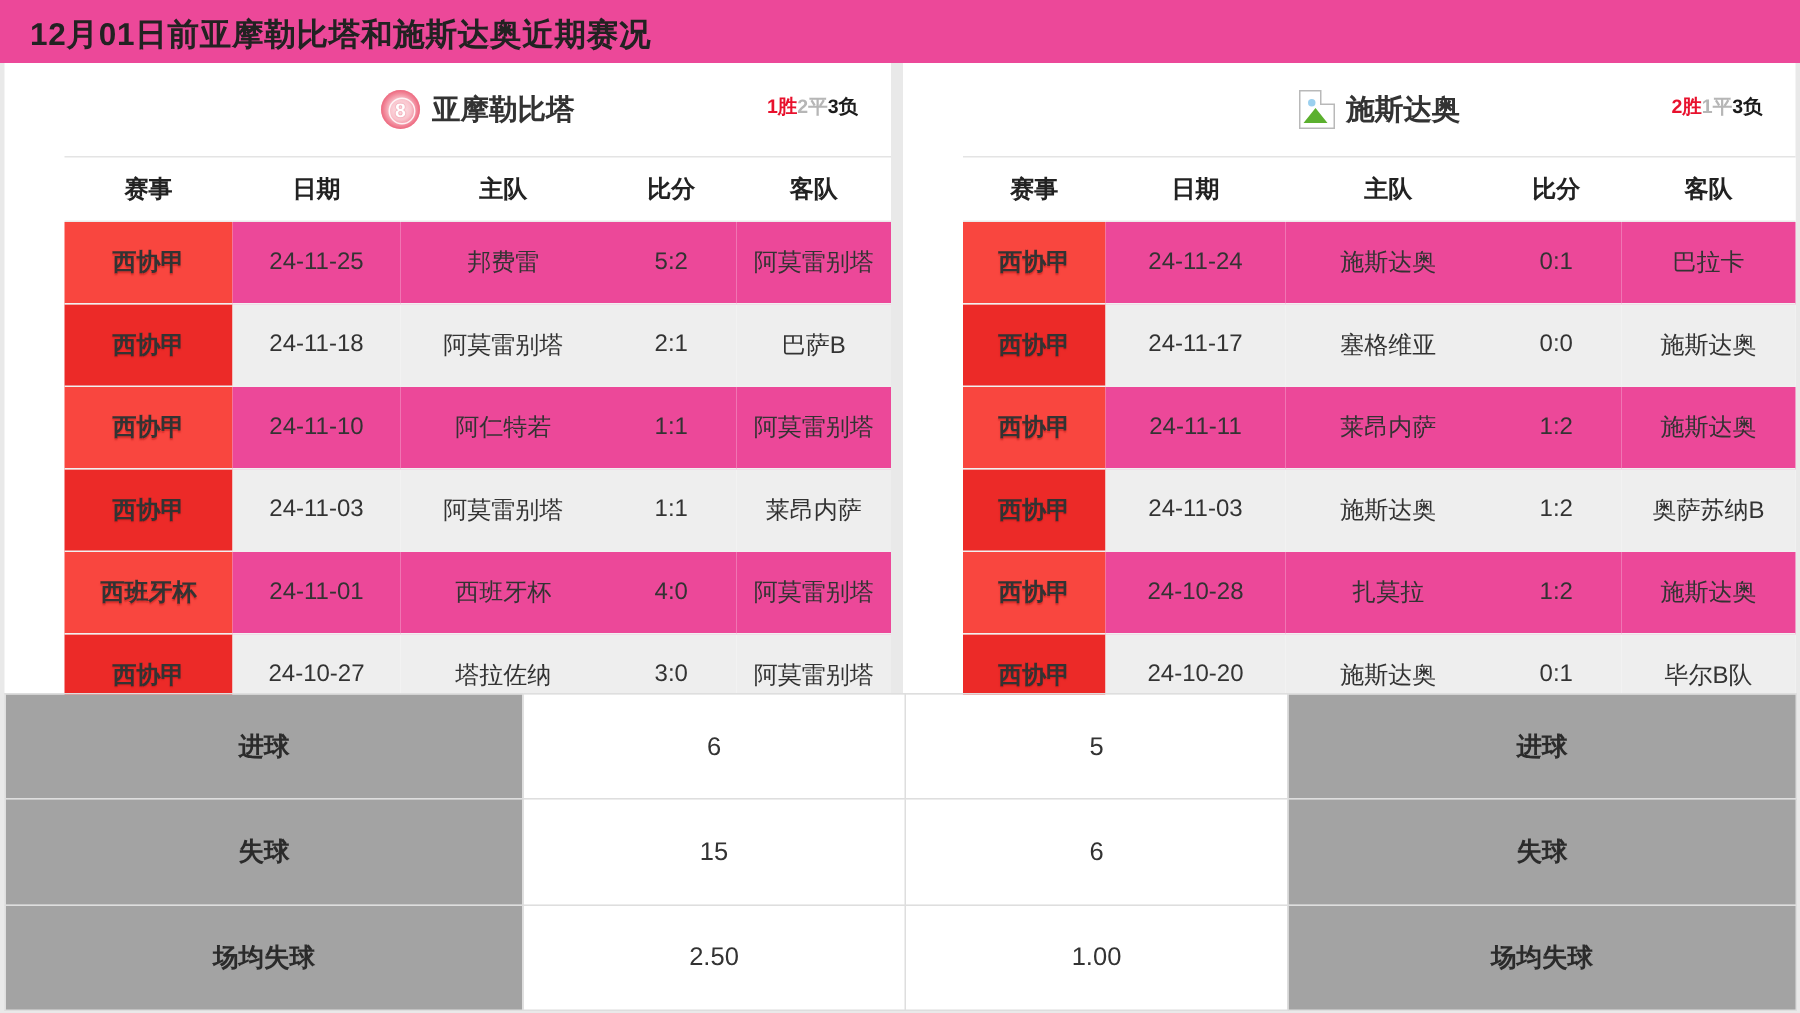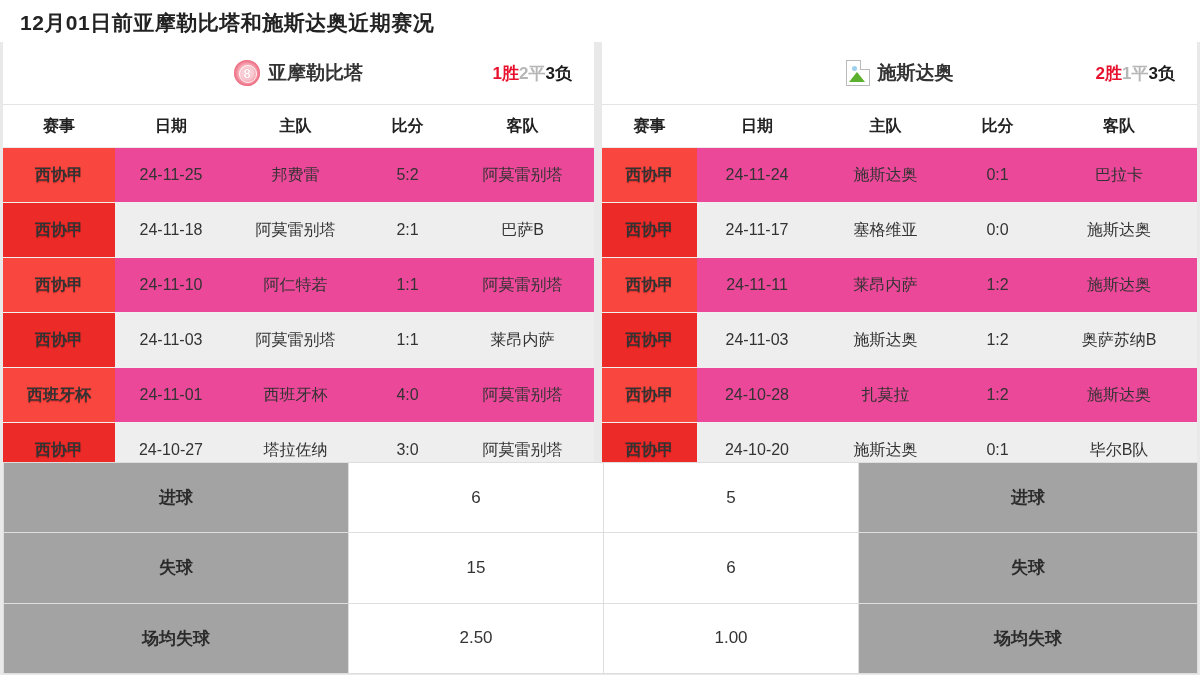--- a/index.html
+++ b/index.html
@@ -8,37 +8,38 @@
     background:#e9e9e9;
     font-family:"Liberation Sans","DejaVu Sans",sans-serif;
     overflow:hidden;
     -webkit-font-smoothing:antialiased;
   }
   .page{position:relative;width:1200px;height:675px;background:#e9e9e9;}
 
   
   .titlebar{
     position:absolute;left:0;top:0;width:1200px;height:42px;
-    background:#ffffff;
+    background:#ec4899;
   }
   .title-text{
     position:absolute;left:20px;top:9px;
     font-size:21px;font-weight:bold;color:#222;
     letter-spacing:.5px;
   }
   .site-text{
     position:absolute;right:18px;top:6px;
     font-size:25px;font-weight:bold;color:#111;
     letter-spacing:.2px;
   }
 
   
   .panel{
     position:absolute;top:42px;height:420px;background:#fff;
     box-sizing:border-box;
+    padding-left:40px;
   }
   .panel.left{left:3px;width:591px;}
   .panel.right{left:602px;width:595px;}
 
   
   .team-head{
     position:relative;height:62px;width:100%;
     border-bottom:1px solid #e4e4e4;
   }
   .team-center{
@@ -80,21 +81,21 @@
     position:absolute;left:5px;top:5px;width:5px;height:5px;border-radius:50%;
     background:#9bd0ef;
   }
   .logo-broken .corner2{
     position:absolute;right:-1px;top:-1px;width:9px;height:9px;
     background:#fff;border-left:1px solid #b9b9b9;border-bottom:1px solid #b9b9b9;
     transform:none;
   }
   .record{
     position:absolute;right:22px;top:20px;
-    font-size:17px;font-weight:bold;white-space:nowrap;margin-left:10px;
+    font-size:13px;font-weight:bold;white-space:nowrap;margin-left:10px;
   }
   .record .w{color:#e8112d;}
   .record .d{color:#b6b6b6;}
   .record .l{color:#1b1b1b;}
 
   
   .mtable{width:100%;border-collapse:collapse;table-layout:fixed;}
   .mtable th{
     height:40px;font-size:16px;font-weight:bold;color:#222;
     background:#fff;border-bottom:1px solid #ebebeb;

